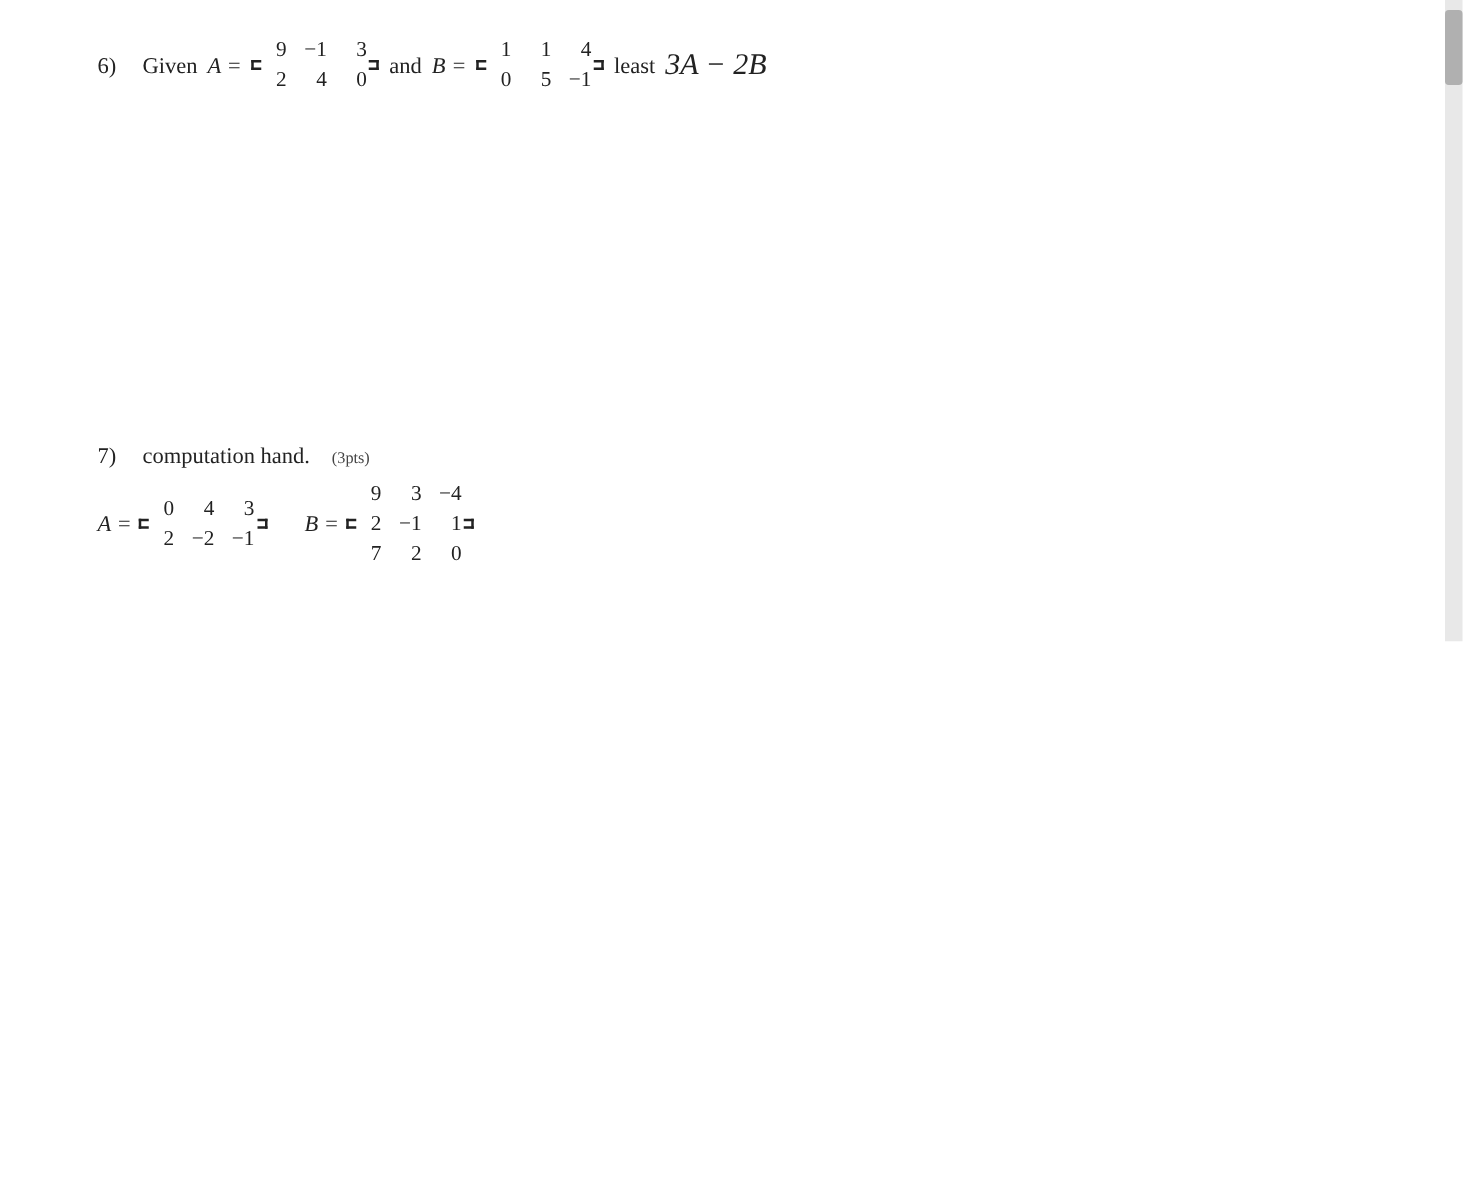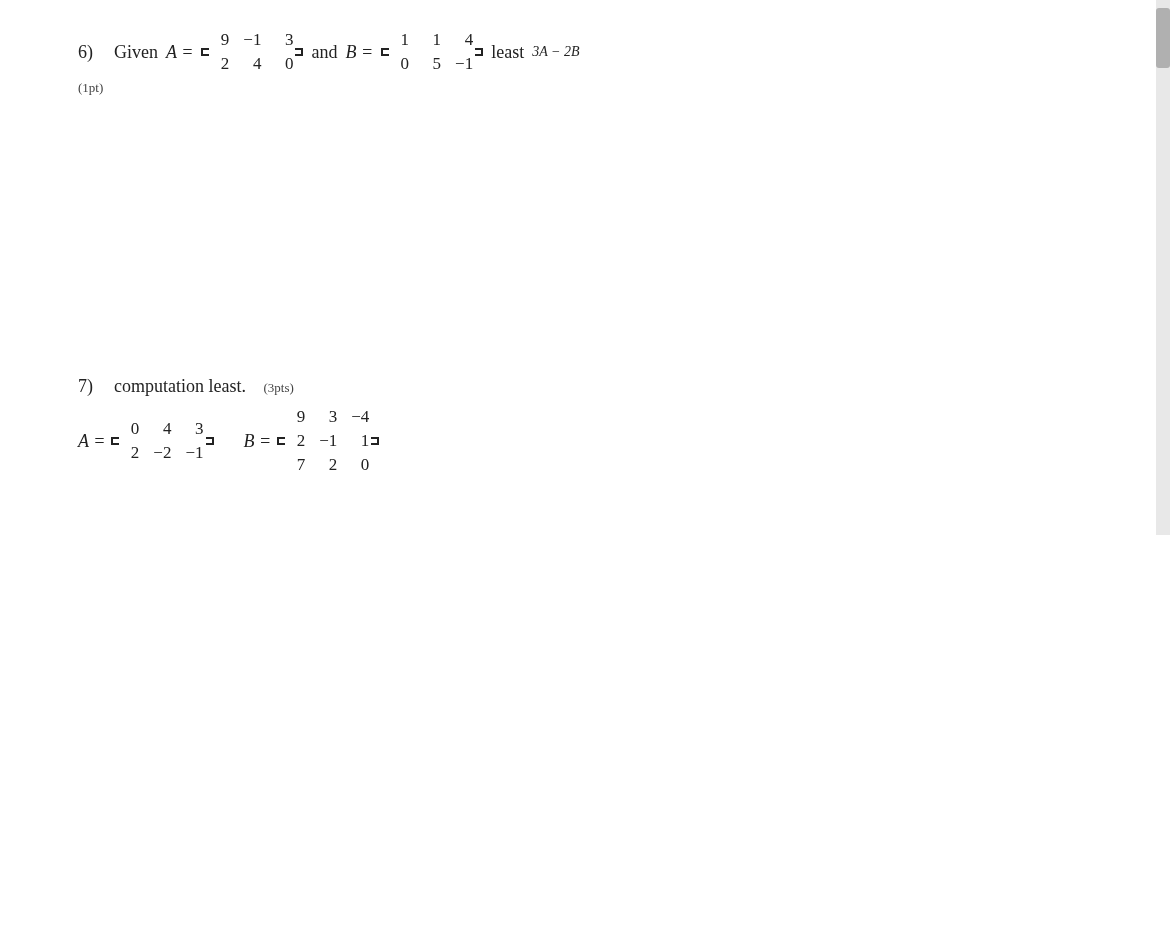--- a/index.html
+++ b/index.html
@@ -101,21 +101,21 @@
       margin-top: 10px;
     }
     .matrix-assign {
       display: flex;
       align-items: center;
       gap: 6px;
     }
 
     
     .formula {
-      font-size: 14px;
+      font-size: 24px;
       font-style: italic;
     }
 
     
     .right-bar {
       position: absolute;
       right: 0;
       top: 0;
       width: 14px;
       height: 100%;
@@ -165,30 +165,29 @@
           <span class="matrix-cell">0</span>
           <span class="matrix-cell">5</span>
           <span class="matrix-cell">−1</span>
         </span>
         <span class="matrix-bracket-right"></span>
       </span>
 
       <span class="q-text">least</span>
       <span class="formula">3<span class="math-var">A</span> − 2<span class="math-var">B</span></span>
     </div>
-    <span class="points">(1pt)</span>
   </div>
 
   <div class="question-block" style="margin-top: 280px;">
     <div style="margin-left: 28px;">
       <div style="display:flex; align-items:flex-start; gap:8px;">
         <span class="q-number">7)</span>
         <div>
           <div>
-            <span class="q-text">computation least.</span>
+            <span class="q-text">computation hand.</span>
             <span class="q-text" style="font-size:13px; color:#444; margin-left:13px;">(3pts)</span>
           </div>
         </div>
       </div>
     </div>
 
     <div class="q7-matrices">
 
       <div class="matrix-assign">
         <span class="math-var">A =</span>

